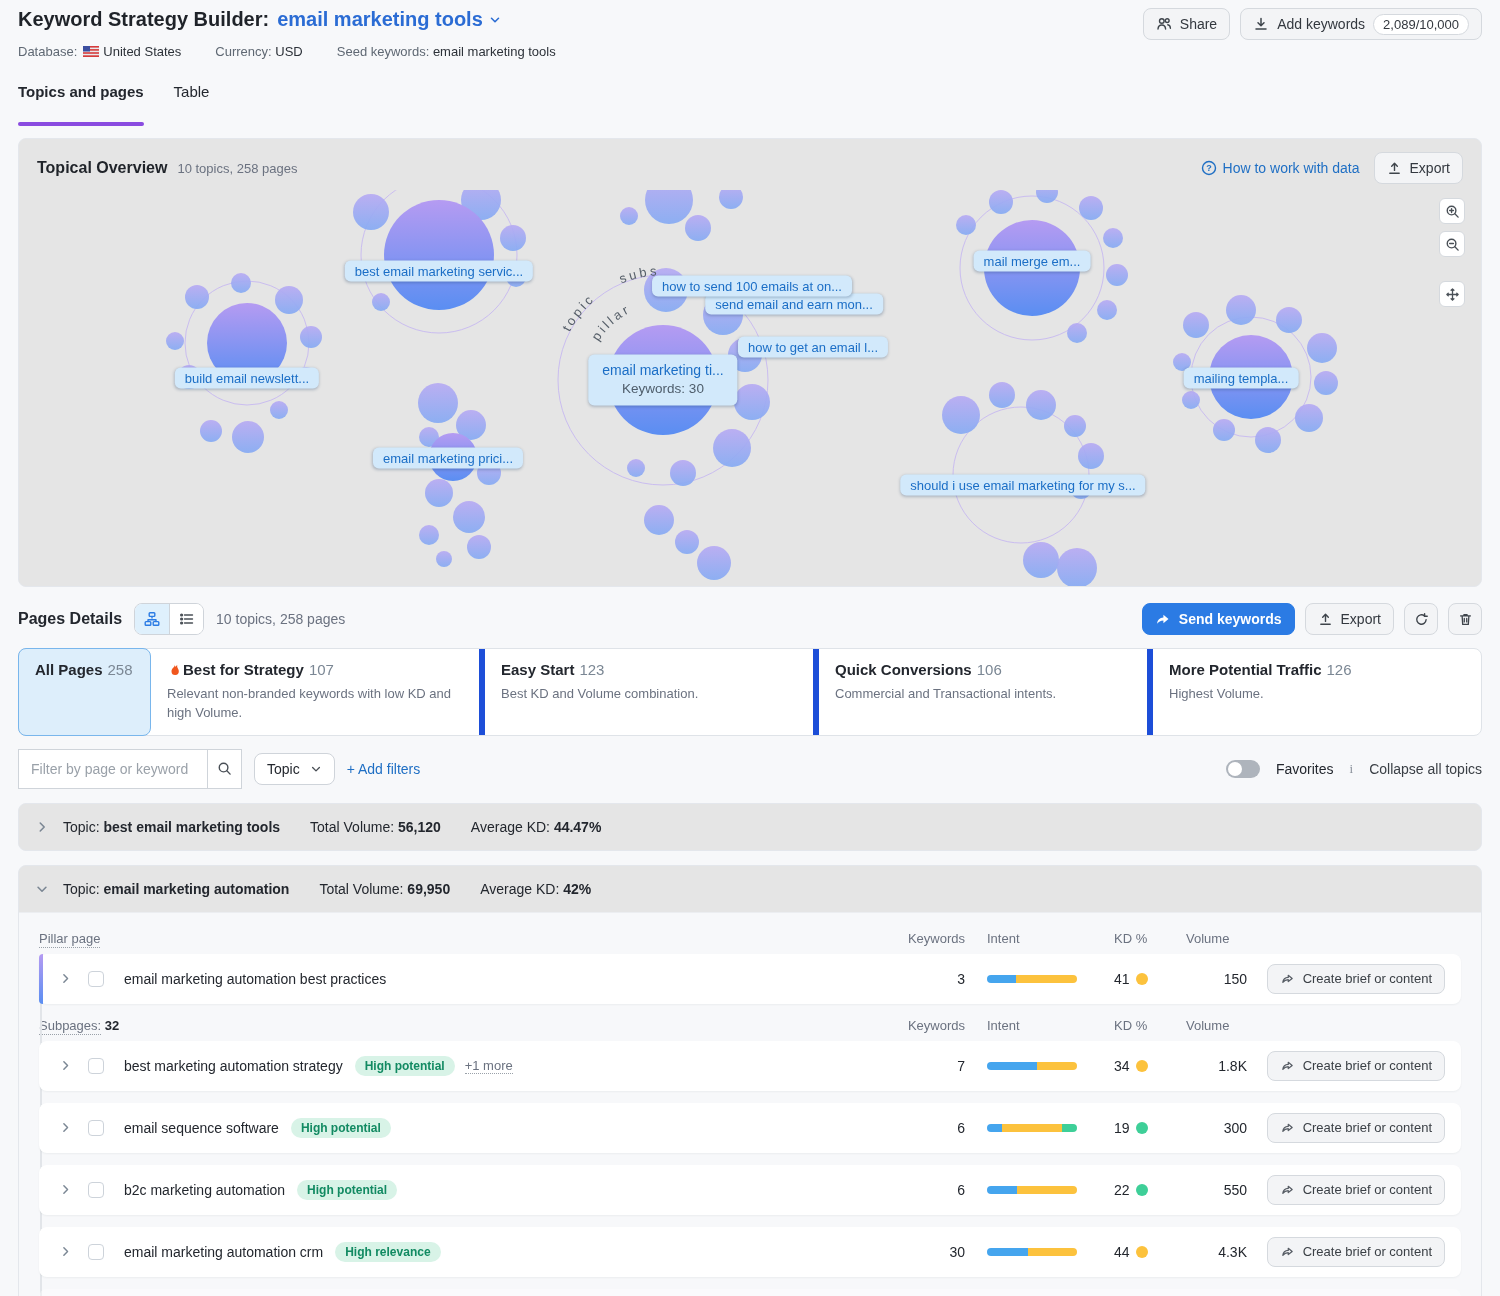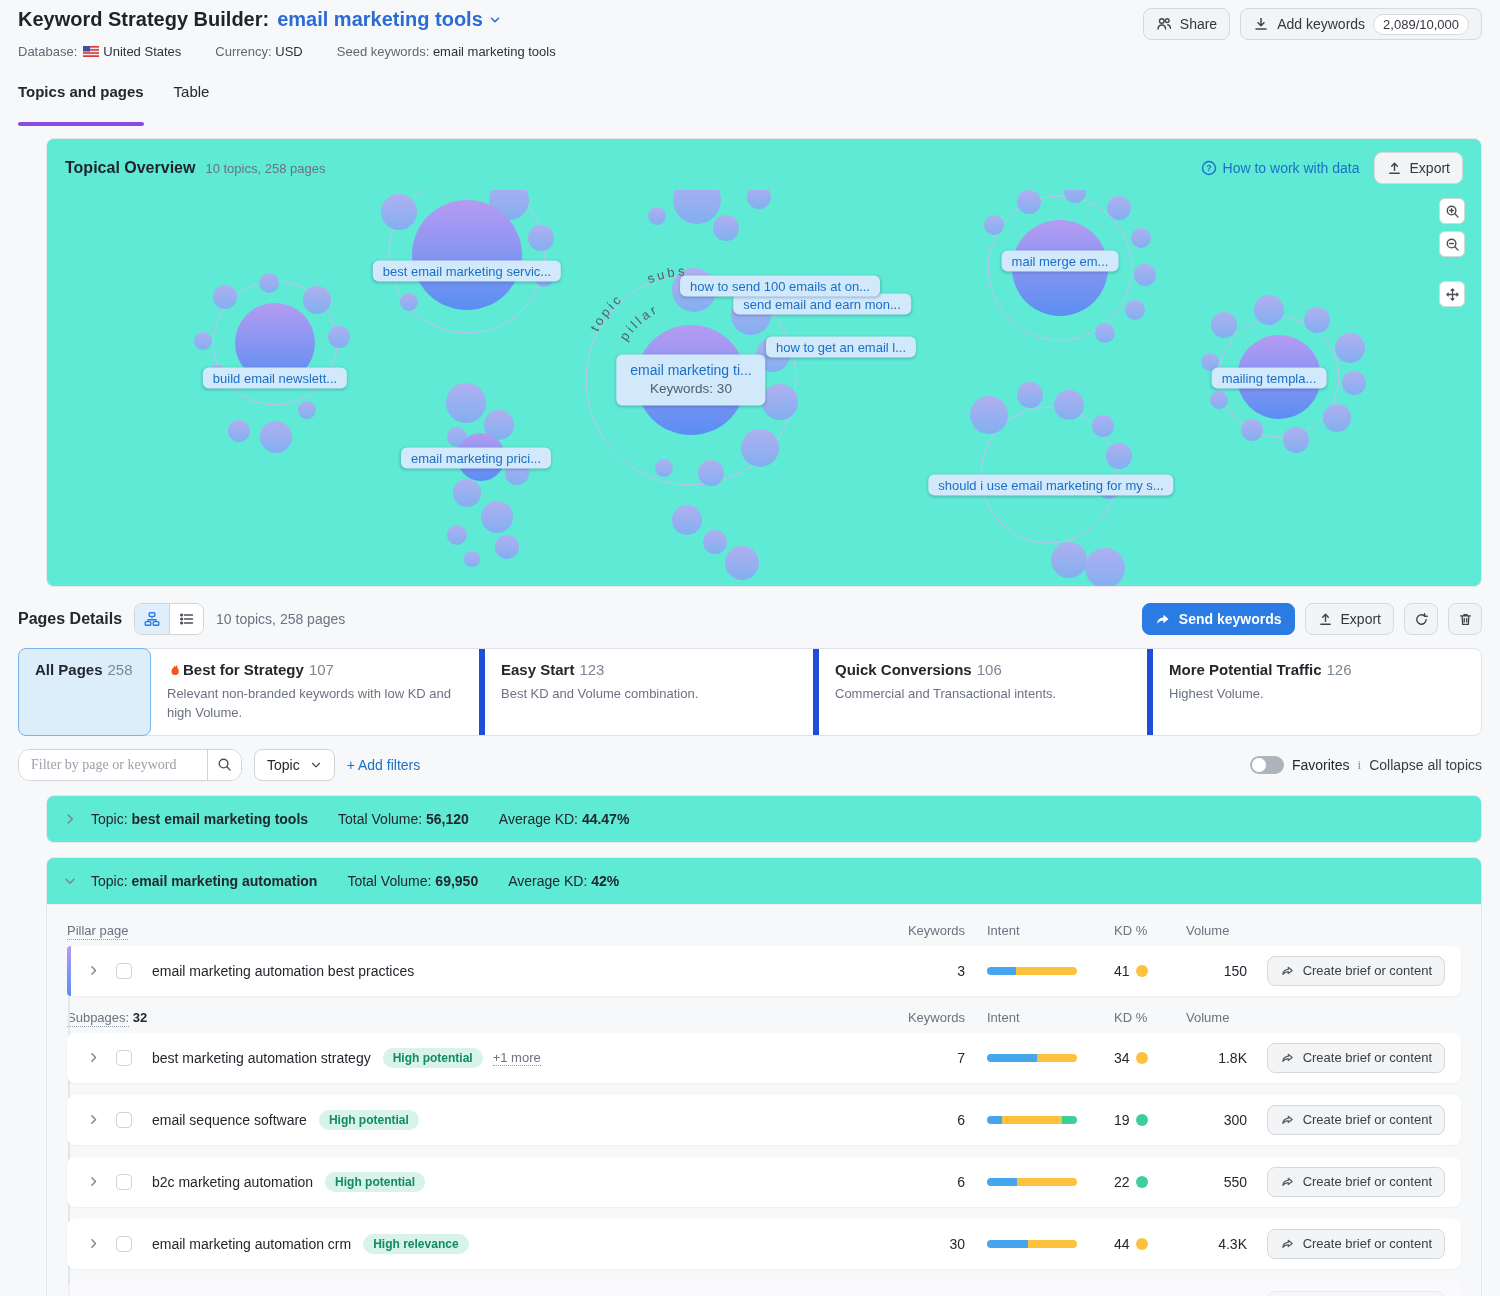--- a/index.html
+++ b/index.html
@@ -19,21 +19,21 @@
   .btn { display:inline-flex; align-items:center; gap:8px; background:#f3f4f6; border:1px solid #d5d9de;
     border-radius:8px; height:32px; padding:0 12px; font-size:14px; color:#33383f; cursor:pointer;
     font-family:inherit; white-space:nowrap; }
   .pill-badge { background:#fff; border:1px solid #d5d9de; border-radius:999px; padding:2px 9px; font-size:13px; color:#33383f; }
   .tabs { display:flex; gap:30px; margin-top:24px; }
   .tab { font-size:15px; padding-bottom:26px; position:relative; cursor:pointer; color:#23272e; }
   .tab.active { font-weight:bold; }
   .tab.active::after { content:''; position:absolute; left:0; right:0; bottom:0; height:4px; border-radius:3px; background:#8a4be0; }
 
   
-  .card { background:#5eead4; border:1px solid #e4e7ec; border-radius:8px;margin-left:28px; }
+  .card { background:#e5e5e5; border:1px solid #e4e7ec; border-radius:8px; }
   .tov { margin-top:12px; }
   .tov-hd { display:flex; align-items:center; justify-content:space-between; padding:13px 18px 6px; }
   .tov-hd-left { display:flex; align-items:baseline; gap:10px; }
   .tov-hd-left h2 { font-size:16px; font-weight:bold; color:#1f2329; }
   .muted { color:#6b7280; font-size:13px; }
   .tov-hd-right { display:flex; align-items:center; gap:14px; }
   .blue-link { color:#1f6fc4; font-size:14px; display:inline-flex; align-items:center; gap:6px; cursor:pointer; text-decoration:none; }
   .chart-wrap { position:relative; height:396px; overflow:hidden; }
   .blabel { position:absolute; transform:translate(-50%,-50%); background:#d2e9fb; color:#1b6ec6; font-size:13px;
     padding:3px 10px; border-radius:6px; white-space:nowrap; box-shadow:0 1px 3px rgba(30,60,100,.28); z-index:3; }
@@ -63,28 +63,28 @@
   .scard:last-child { border-right:none; }
   .scard.first { flex:0 0 133px; display:flex; align-items:flex-start; }
   .scard.active { background:#ddeefb; border:1px solid #79b6ec; border-radius:8px; margin:-1px 0 -1px -1px; }
   .sc-title { font-size:15px; font-weight:bold; color:#23272e; display:flex; align-items:center; gap:1px; }
   .sc-count { color:#7b8794; font-weight:normal; margin-left:4px; }
   .sc-desc { font-size:13px; color:#6b7280; margin-top:7px; line-height:1.45; max-width:330px; }
 
   
   .filter-row { display:flex; align-items:center; justify-content:space-between; margin-top:13px; }
   .fr-left { display:flex; align-items:center; gap:12px; }
-  .inp-group { display:flex; background:#fff; border:1px solid #cfd4da; border-radius:12px; height:32px; overflow:hidden;font-family:Liberation Serif, serif; }
+  .inp-group { display:flex; background:#fff; border:1px solid #cfd4da; border-radius:0; height:40px; overflow:hidden; }
   .inp-group input { border:none; outline:none; padding:0 12px; width:188px; font-size:14px; font-family:inherit; color:#23272e; }
   .inp-group input::placeholder { color:#9aa1a9; }
   .search-btn { width:34px; border-left:1px solid #cfd4da; display:flex; align-items:center; justify-content:center;
     background:#fff; cursor:pointer; }
   .select { display:inline-flex; align-items:center; gap:10px; background:#fff; border:1px solid #cfd4da;
     border-radius:8px; height:32px; padding:0 12px; cursor:pointer; }
-  .fr-right { display:flex; align-items:center; gap:8px; }
+  .fr-right { display:flex; align-items:center; gap:16px; }
   .toggle { width:34px; height:18px; border-radius:999px; background:#aeb4bc; position:relative; cursor:pointer; }
   .toggle .knob { position:absolute; left:2px; top:2px; width:14px; height:14px; border-radius:50%; background:#fff; }
   .info-i { color:#8a919a; font-size:13px; font-family:"Liberation Serif","DejaVu Serif",serif; cursor:pointer; }
   .plain-link { color:#3b4046; cursor:pointer; }
 
   
   .topic-card { margin-top:14px; }
   .topic-hd { display:flex; align-items:center; gap:14px; padding:15px 16px; cursor:pointer; }
   .topic-hd .tname { font-weight:bold; }
   .topic-hd .tstat { margin-left:16px; }

